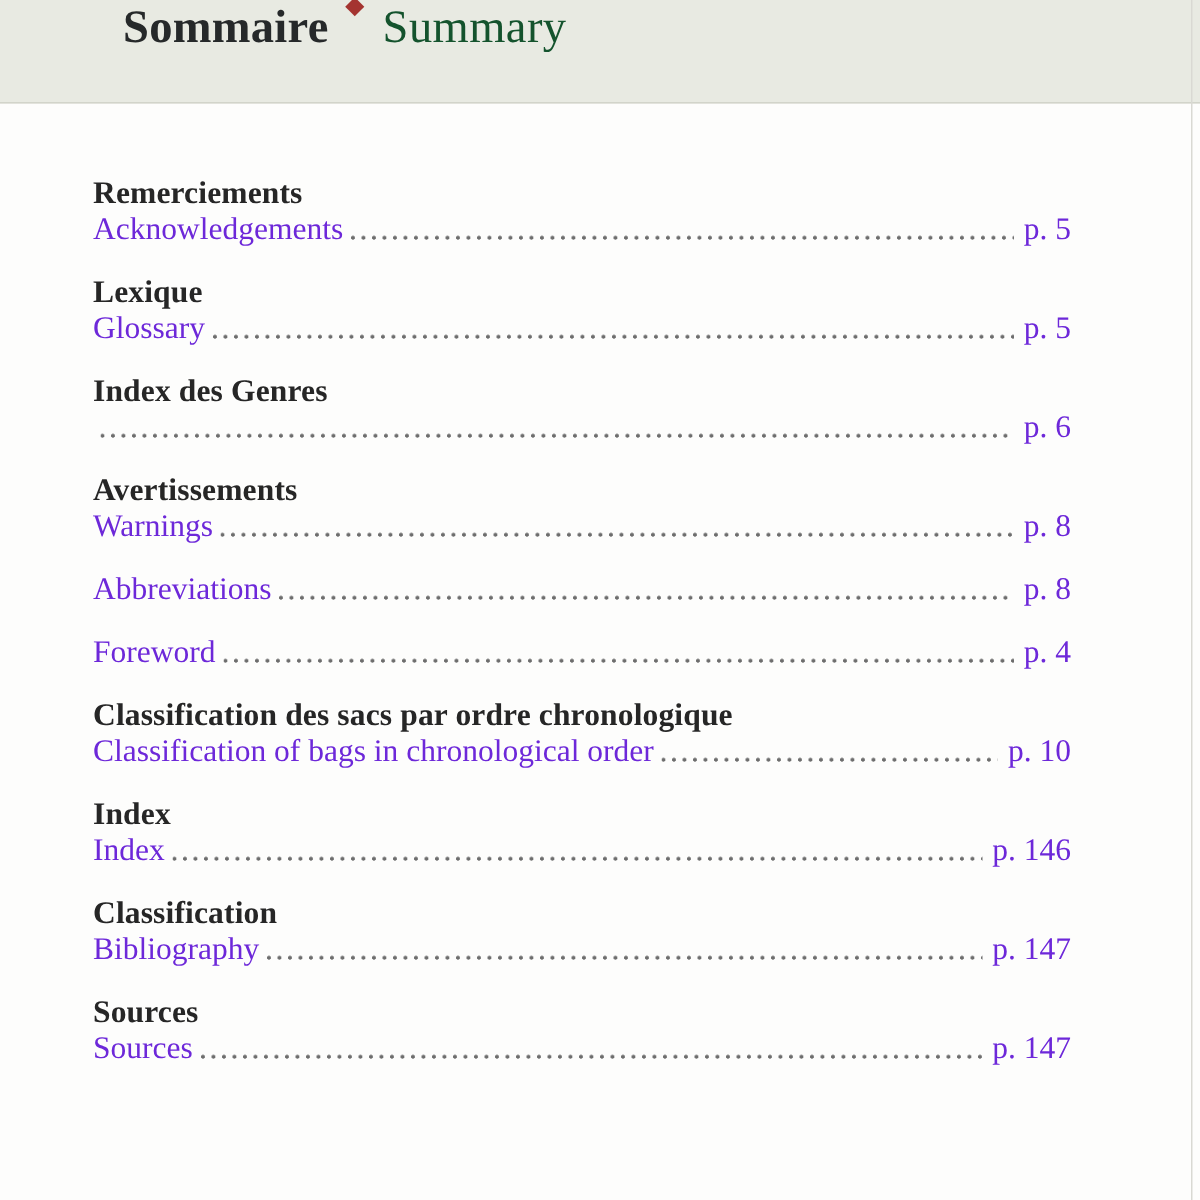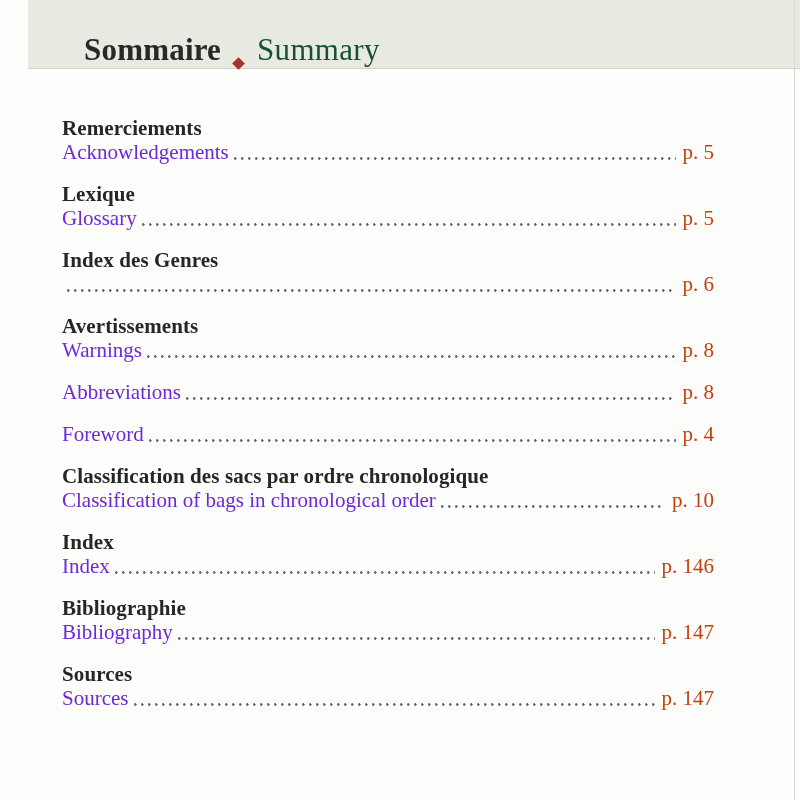--- a/index.html
+++ b/index.html
@@ -23,23 +23,22 @@
     width: 1px;
     background: #d9d9d3;
   }
   
   .band {
     position: relative;
     height: 69px;
     background: #e8eae2;
     border-bottom: 1px solid #d2d4ca;
     display: flex;
-    align-items: flex-end;
-    padding-left: 56px;
-    margin-left: 28px;
+    align-items: flex-start;
+    padding-left: 82px;
   }
   .band .title-fr {
     font-size: 31px;
     font-weight: bold;
     color: #26292a;
     letter-spacing: 0.2px;
   }
   .diamond {
     display: inline-block;
     width: 9px; height: 9px;
@@ -81,21 +80,21 @@
     flex: 1;
     height: 3px;
     margin: 0 7px 5px 5px;
     background-image: radial-gradient(circle at 1.3px 1.5px, #6d6d6d 1.1px, transparent 1.5px);
     background-size: 7px 3px;
     background-repeat: repeat-x;
     background-position: left bottom;
   }
   .entry .page-num {
     font-size: 21px;
-    color: #c2410c;
+    color: #6d28d9;
     white-space: nowrap;
   }
 </style>
 </head>
 <body>
 
 <div class="page">
 
   <div class="band">
     <span class="title-fr">Sommaire</span>
@@ -167,21 +166,21 @@
   <div class="entry">
     <div class="fr">Index</div>
     <div class="row">
       <span class="en">Index</span>
       <span class="leader"></span>
       <span class="page-num">p. 146</span>
     </div>
   </div>
 
   <div class="entry">
-    <div class="fr">Bibliographie</div>
+    <div class="fr">Classification</div>
     <div class="row">
       <span class="en">Bibliography</span>
       <span class="leader"></span>
       <span class="page-num">p. 147</span>
     </div>
   </div>
 
   <div class="entry">
     <div class="fr">Sources</div>
     <div class="row">

